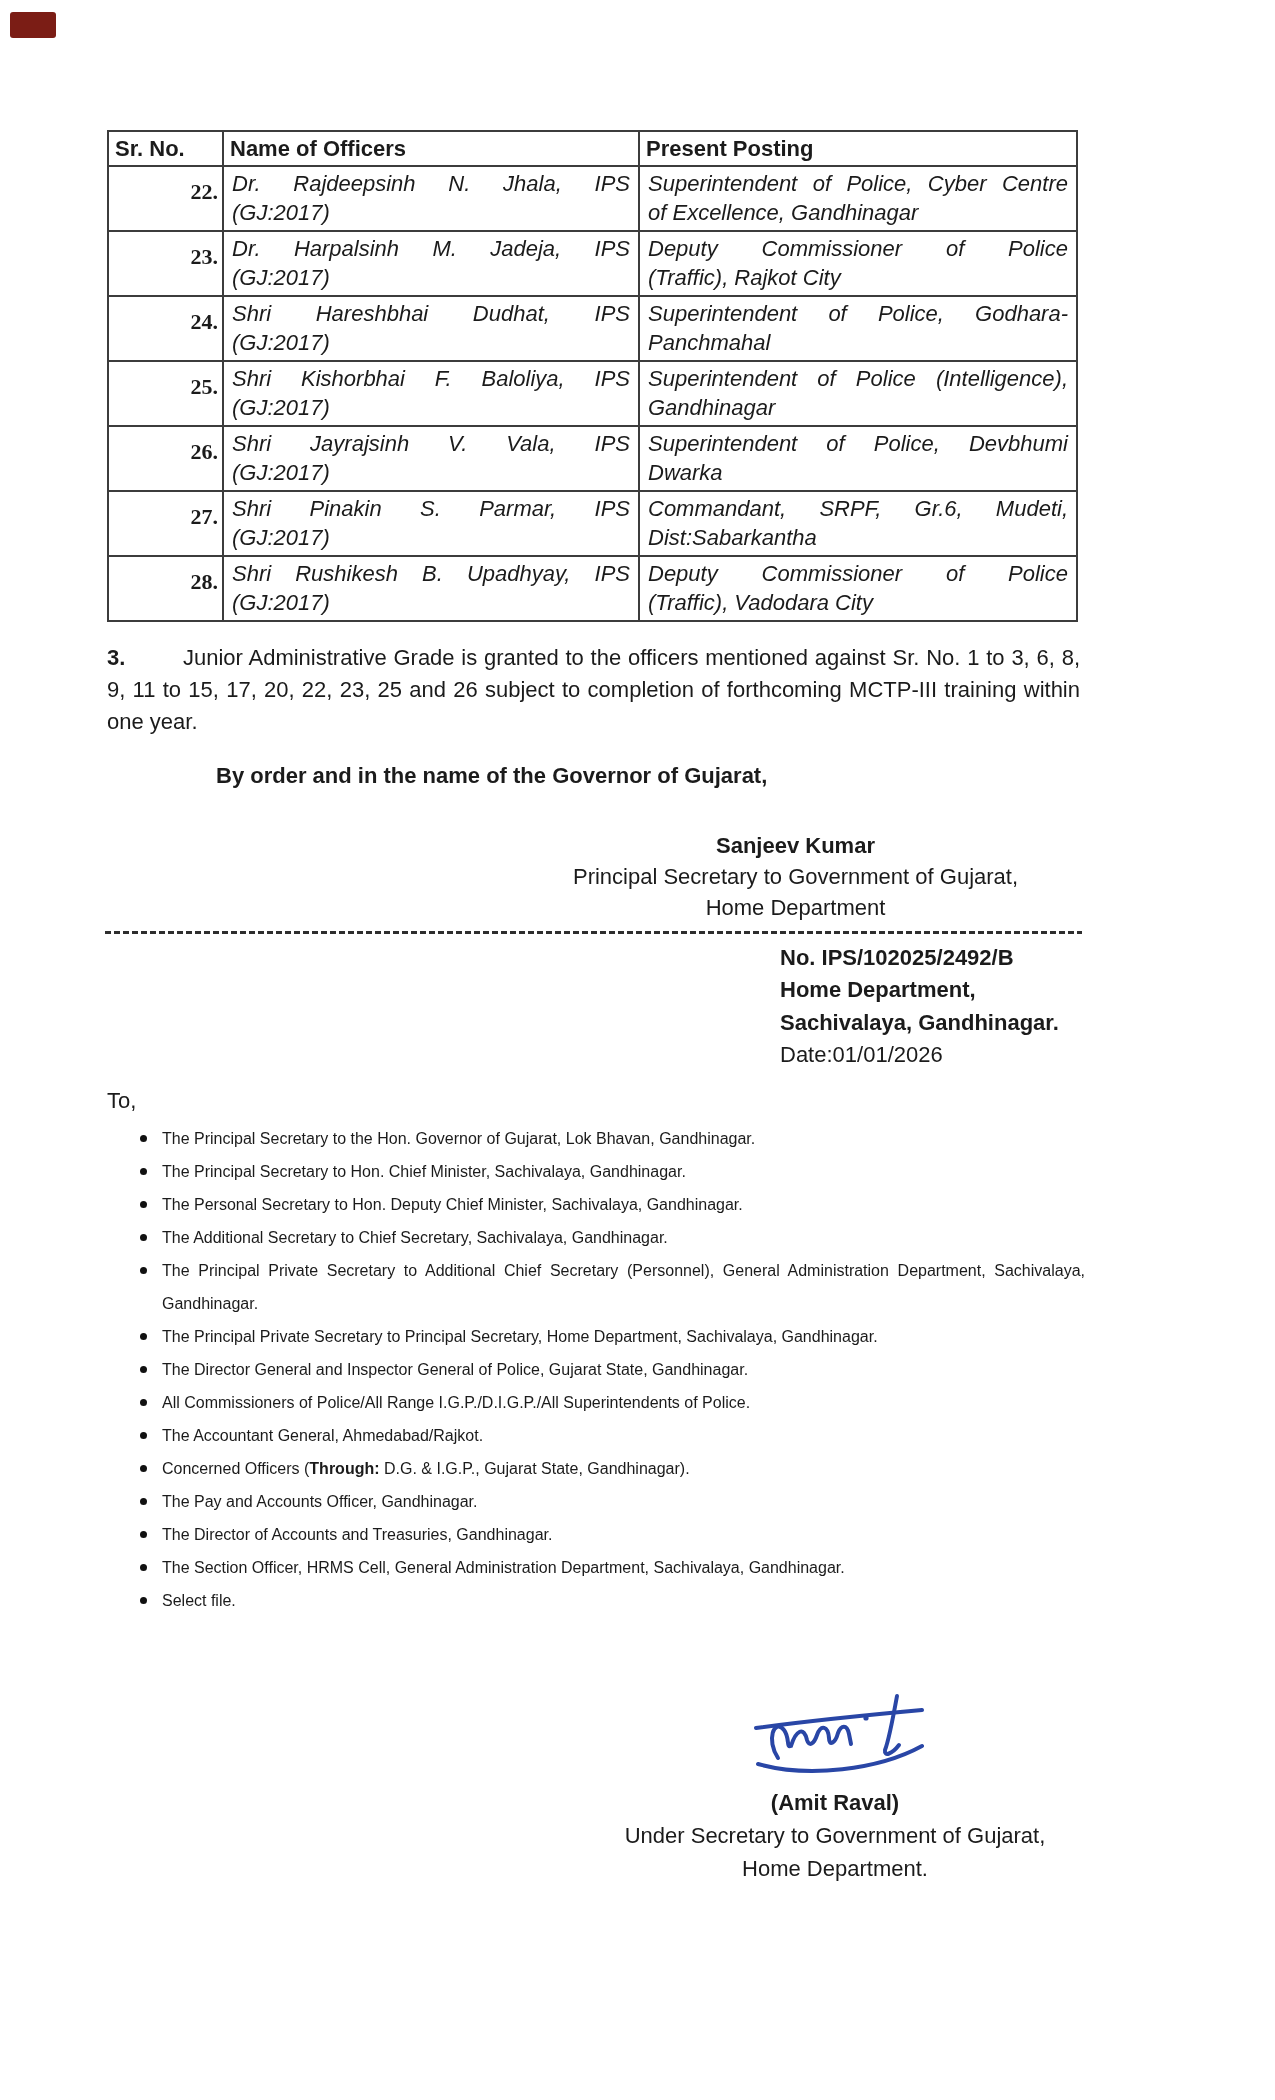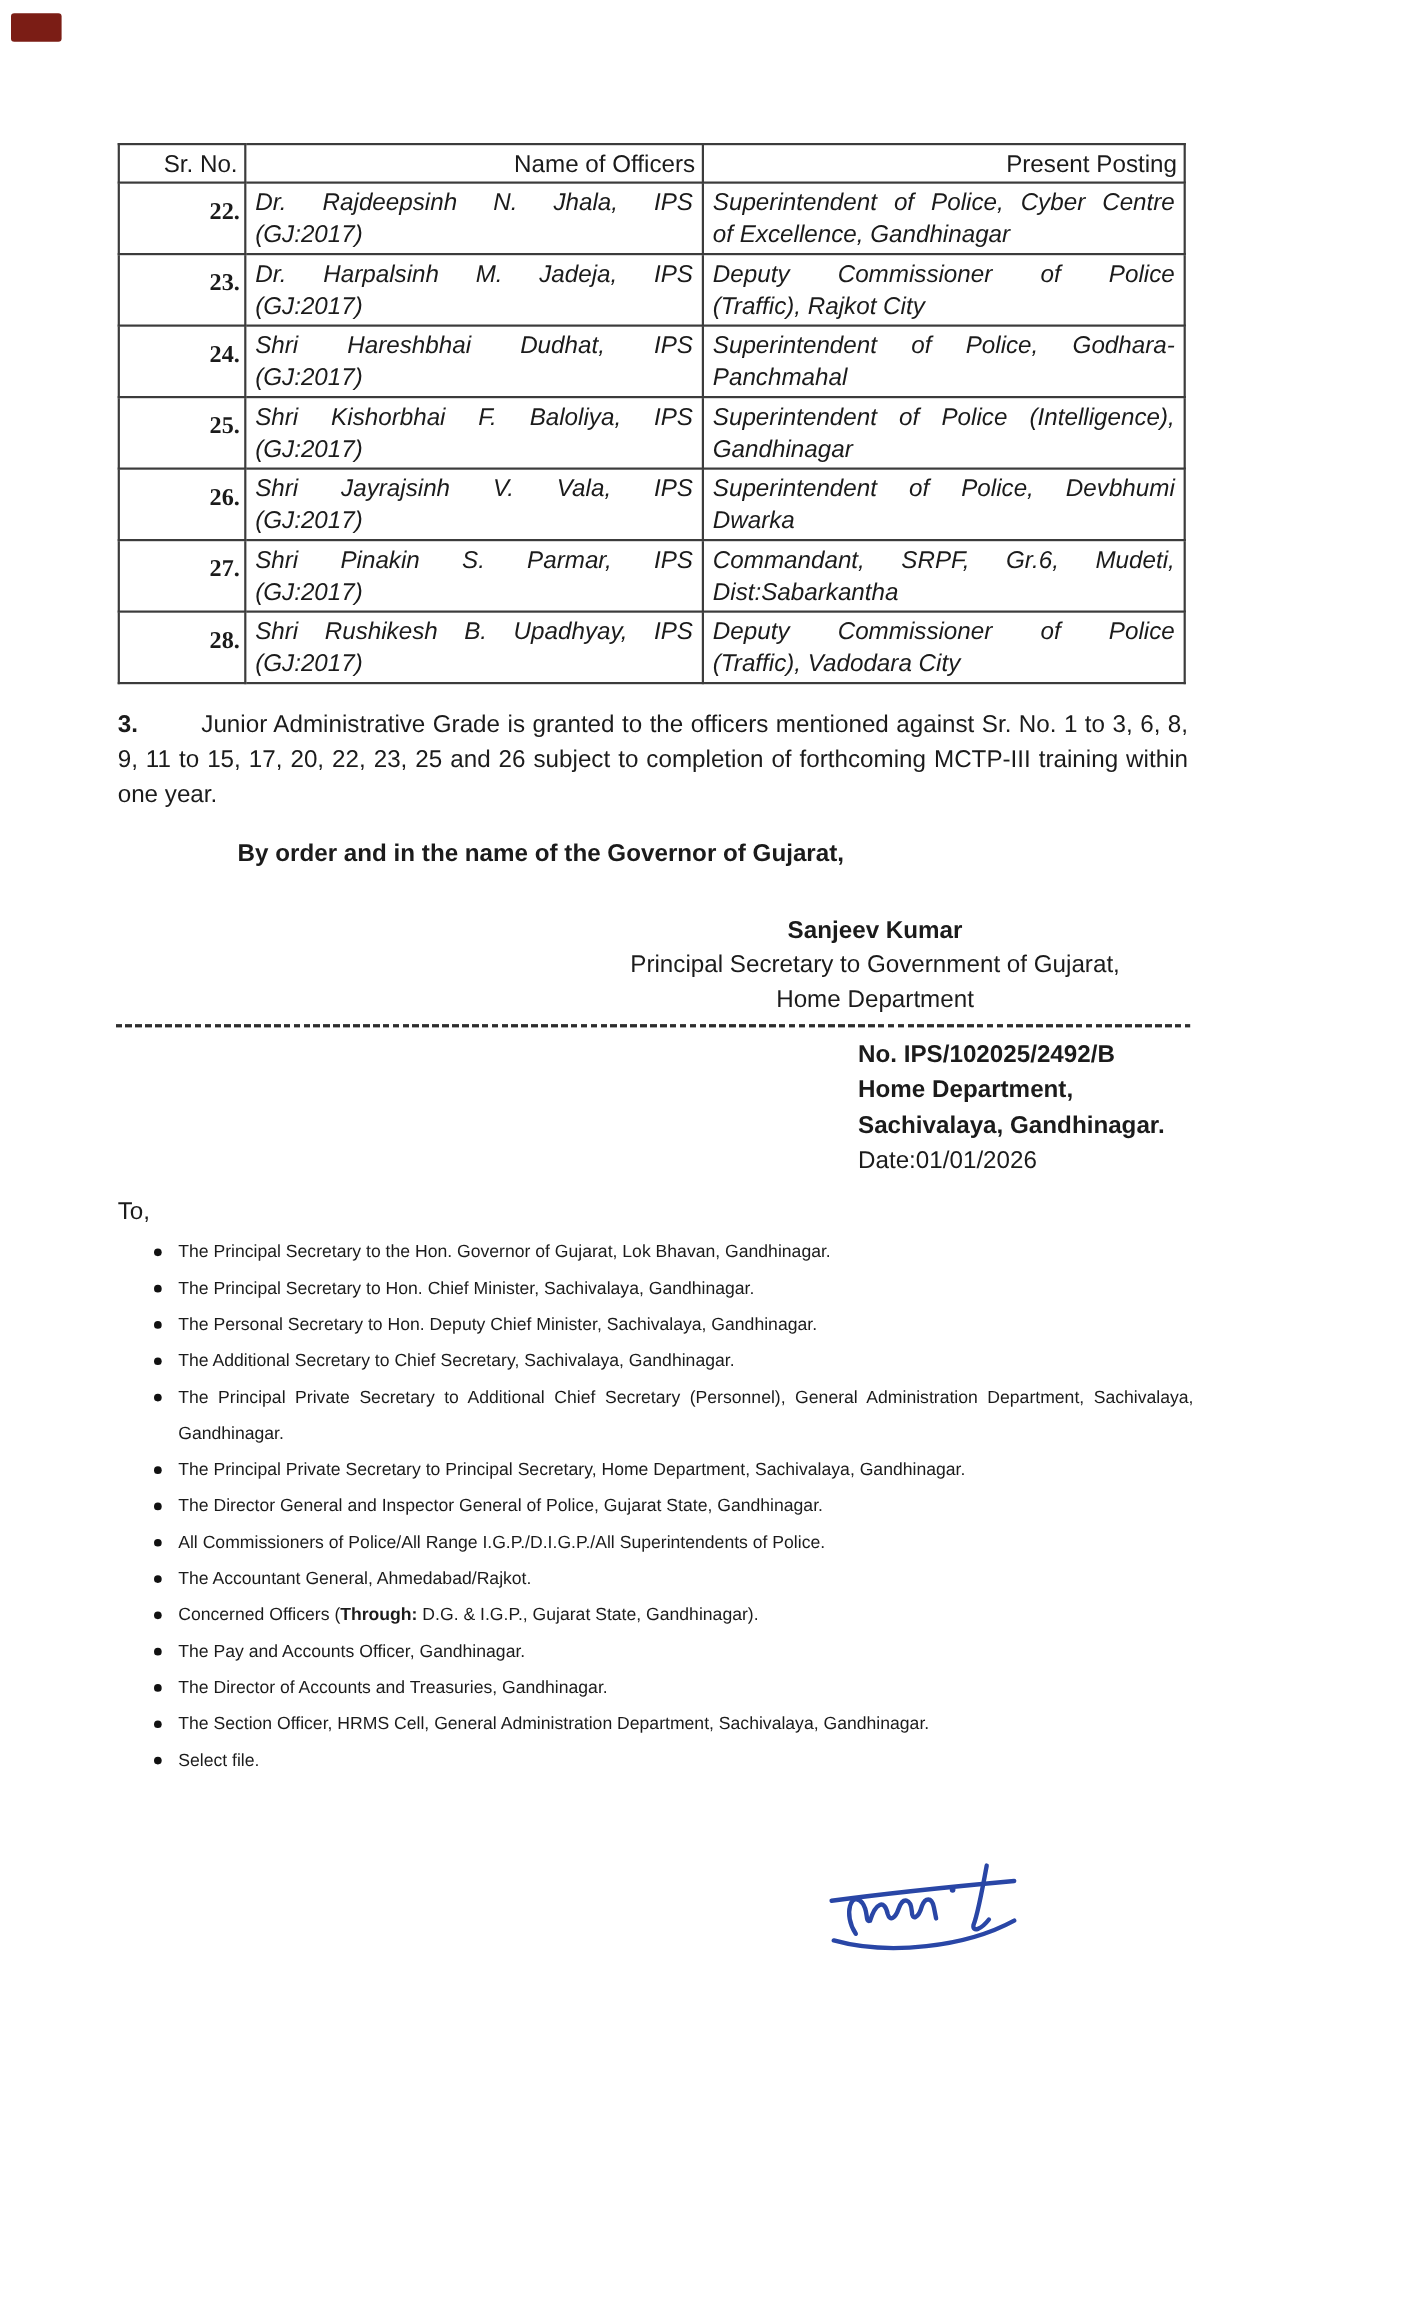--- a/index.html
+++ b/index.html
@@ -14,21 +14,21 @@
   
   table.officers {
     position:absolute; left:107px; top:130px;
     border-collapse:collapse; table-layout:fixed; width:971px;
     font-size:22px;
   }
   table.officers th, table.officers td {
     border:2px solid #3c3c3c; vertical-align:top;
   }
   table.officers th {
-    font-weight:normal; text-align:right; padding:2px 6px; line-height:29px;
+    font-weight:bold; text-align:left; padding:2px 6px; line-height:29px;
   }
   col.c-sr { width:115px; } col.c-name { width:416px; } col.c-post { width:438px; }
   td.sr { font-weight:bold; text-align:right; padding:10px 4px 3px; line-height:29px;font-family:Liberation Serif, serif; }
   td.cell { padding:2px 8px 3px; }
   td.cell .cl { line-height:29px;font-style:italic; }
   td.cell .jl { text-align:justify; text-align-last:justify; }
   
   .para3 {
     position:absolute; left:107px; top:642px; width:973px;
     font-size:22px; line-height:32px; text-align:justify;
@@ -217,14 +217,19 @@
   <svg class="sign-svg" width="180" height="88" viewBox="0 0 180 88" fill="none">
     <g stroke="#2946a6" stroke-width="4" stroke-linecap="round" fill="none">
       <path d="M8,40 C60,33 130,26 174,22"></path>
       <path d="M30,70 C18,52 26,30 36,42 C42,50 38,60 43,58 C48,42 56,38 59,52 C61,59 66,56 69,47 C73,36 80,38 81,50 C81,58 87,56 90,45 C93,37 99,36 101,46 L103,56"></path>
       <path d="M149,8 C145,30 141,52 137,62 C136,69 144,66 151,57"></path>
       <path d="M10,76 C60,90 130,82 174,58"></path>
     </g>
     <circle cx="118" cy="30" r="2.6" fill="#2946a6"></circle>
   </svg>
 
+  <div class="sig2">
+    <div class="nm">(Amit Raval)</div>
+    <div>Under Secretary to Government of Gujarat,</div>
+    <div>Home Department.</div>
+  </div>
 
 </div>
 
 </body></html>

